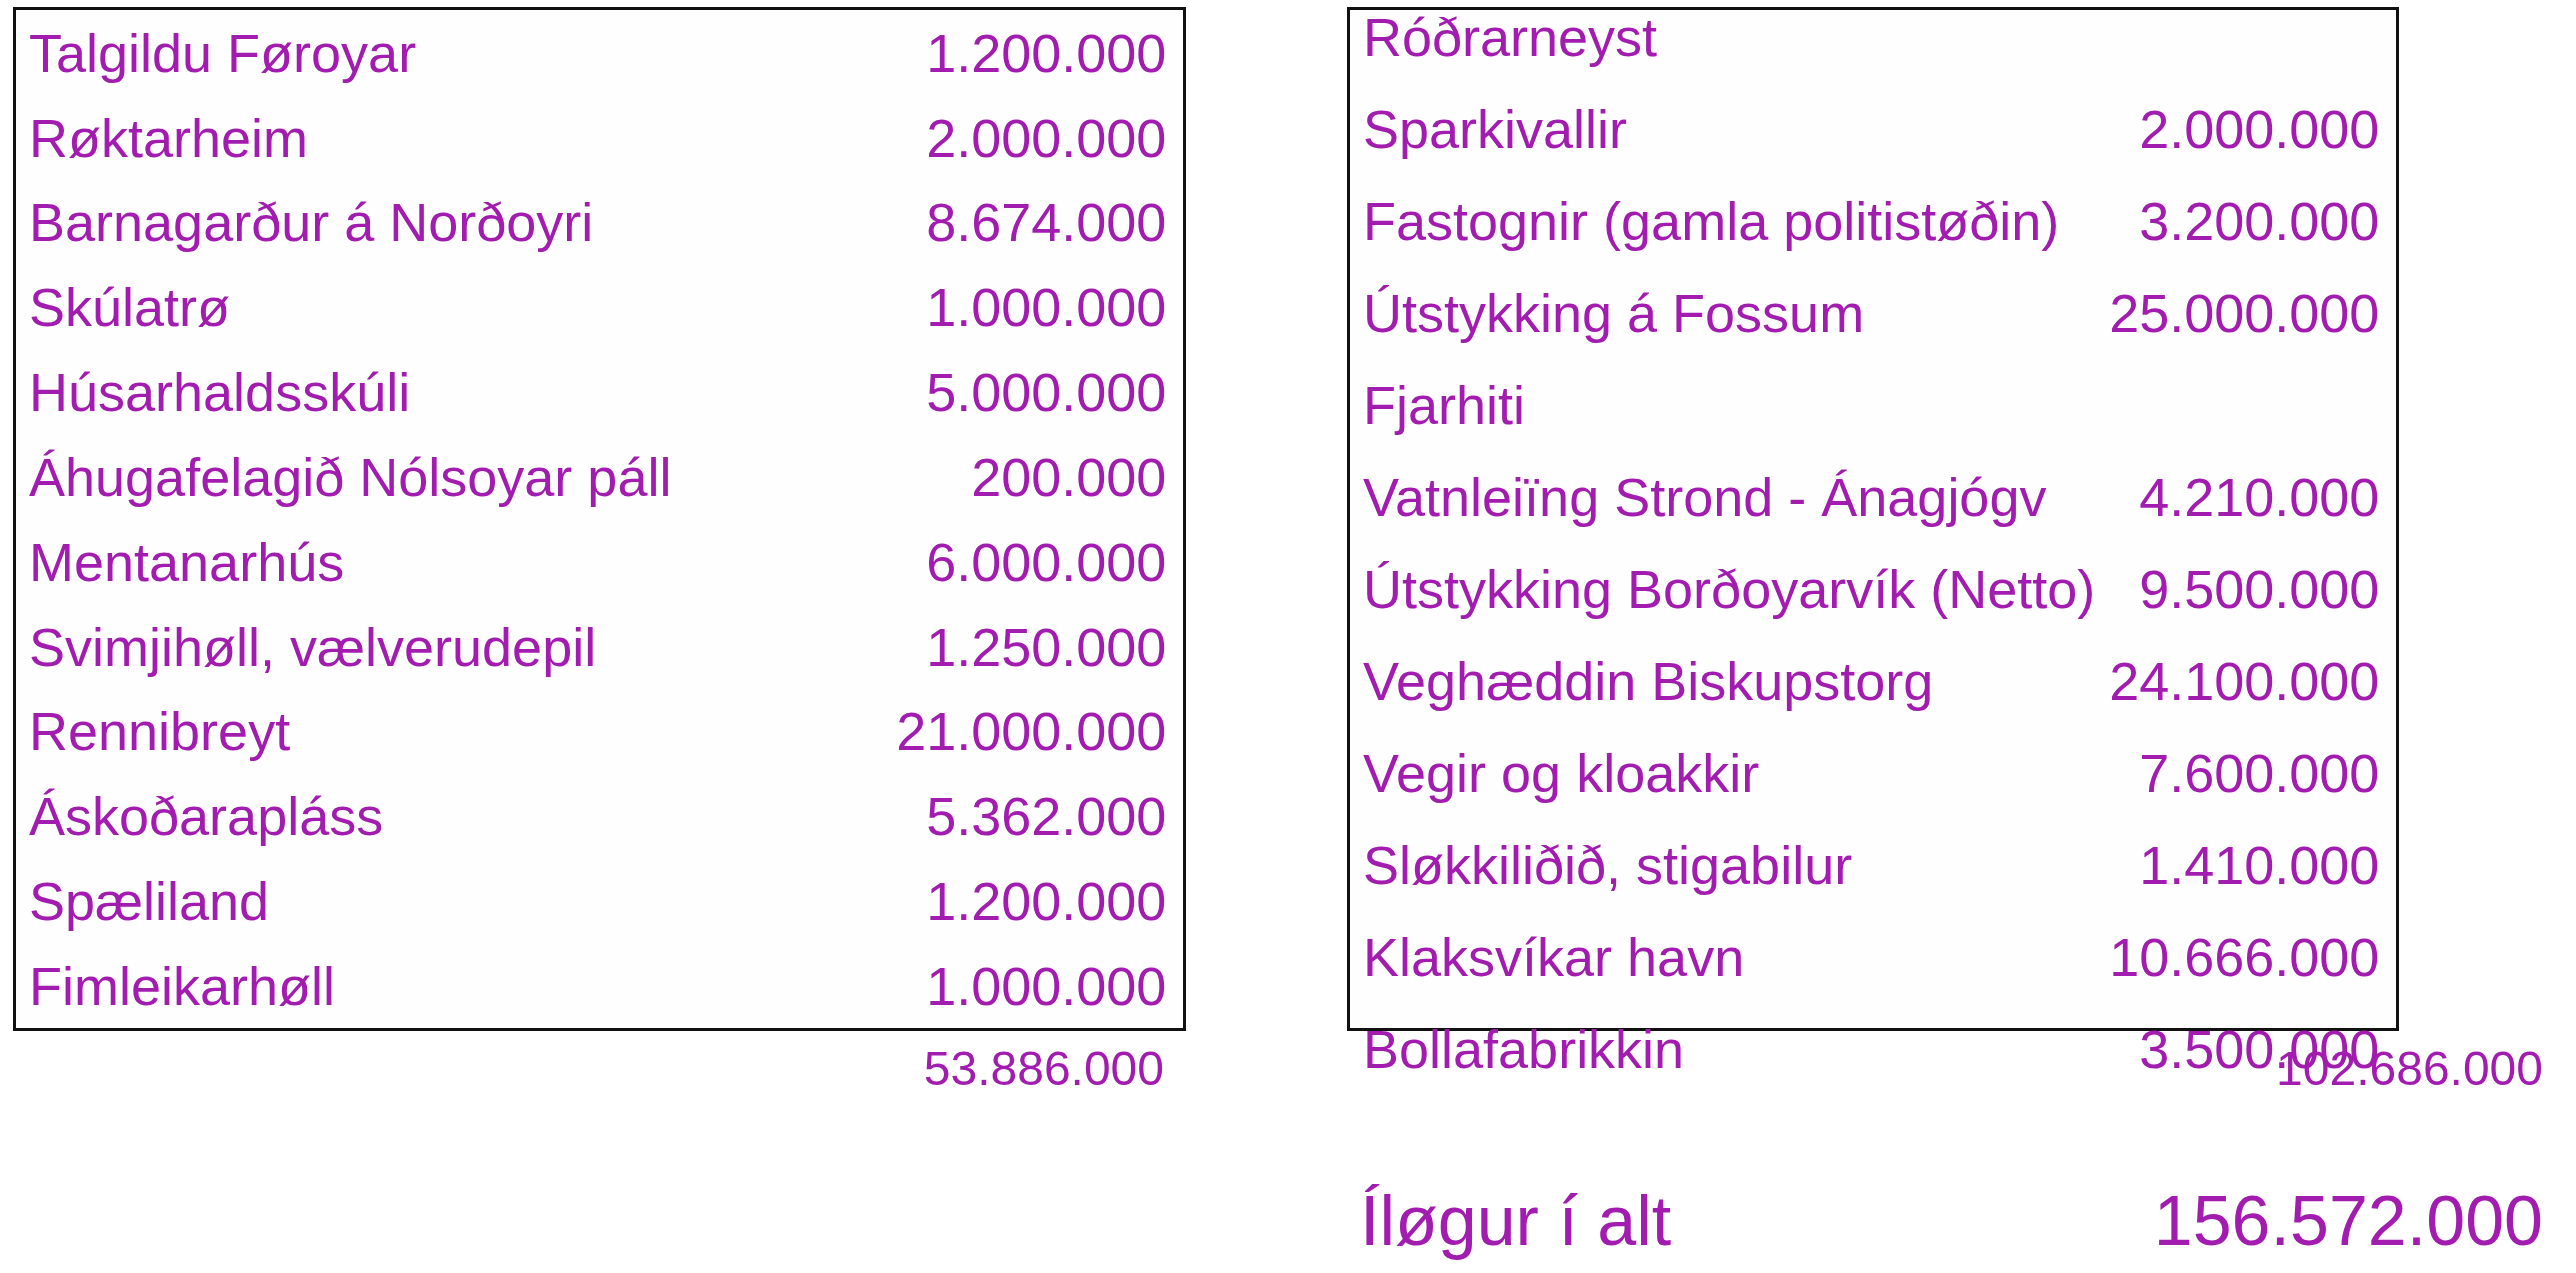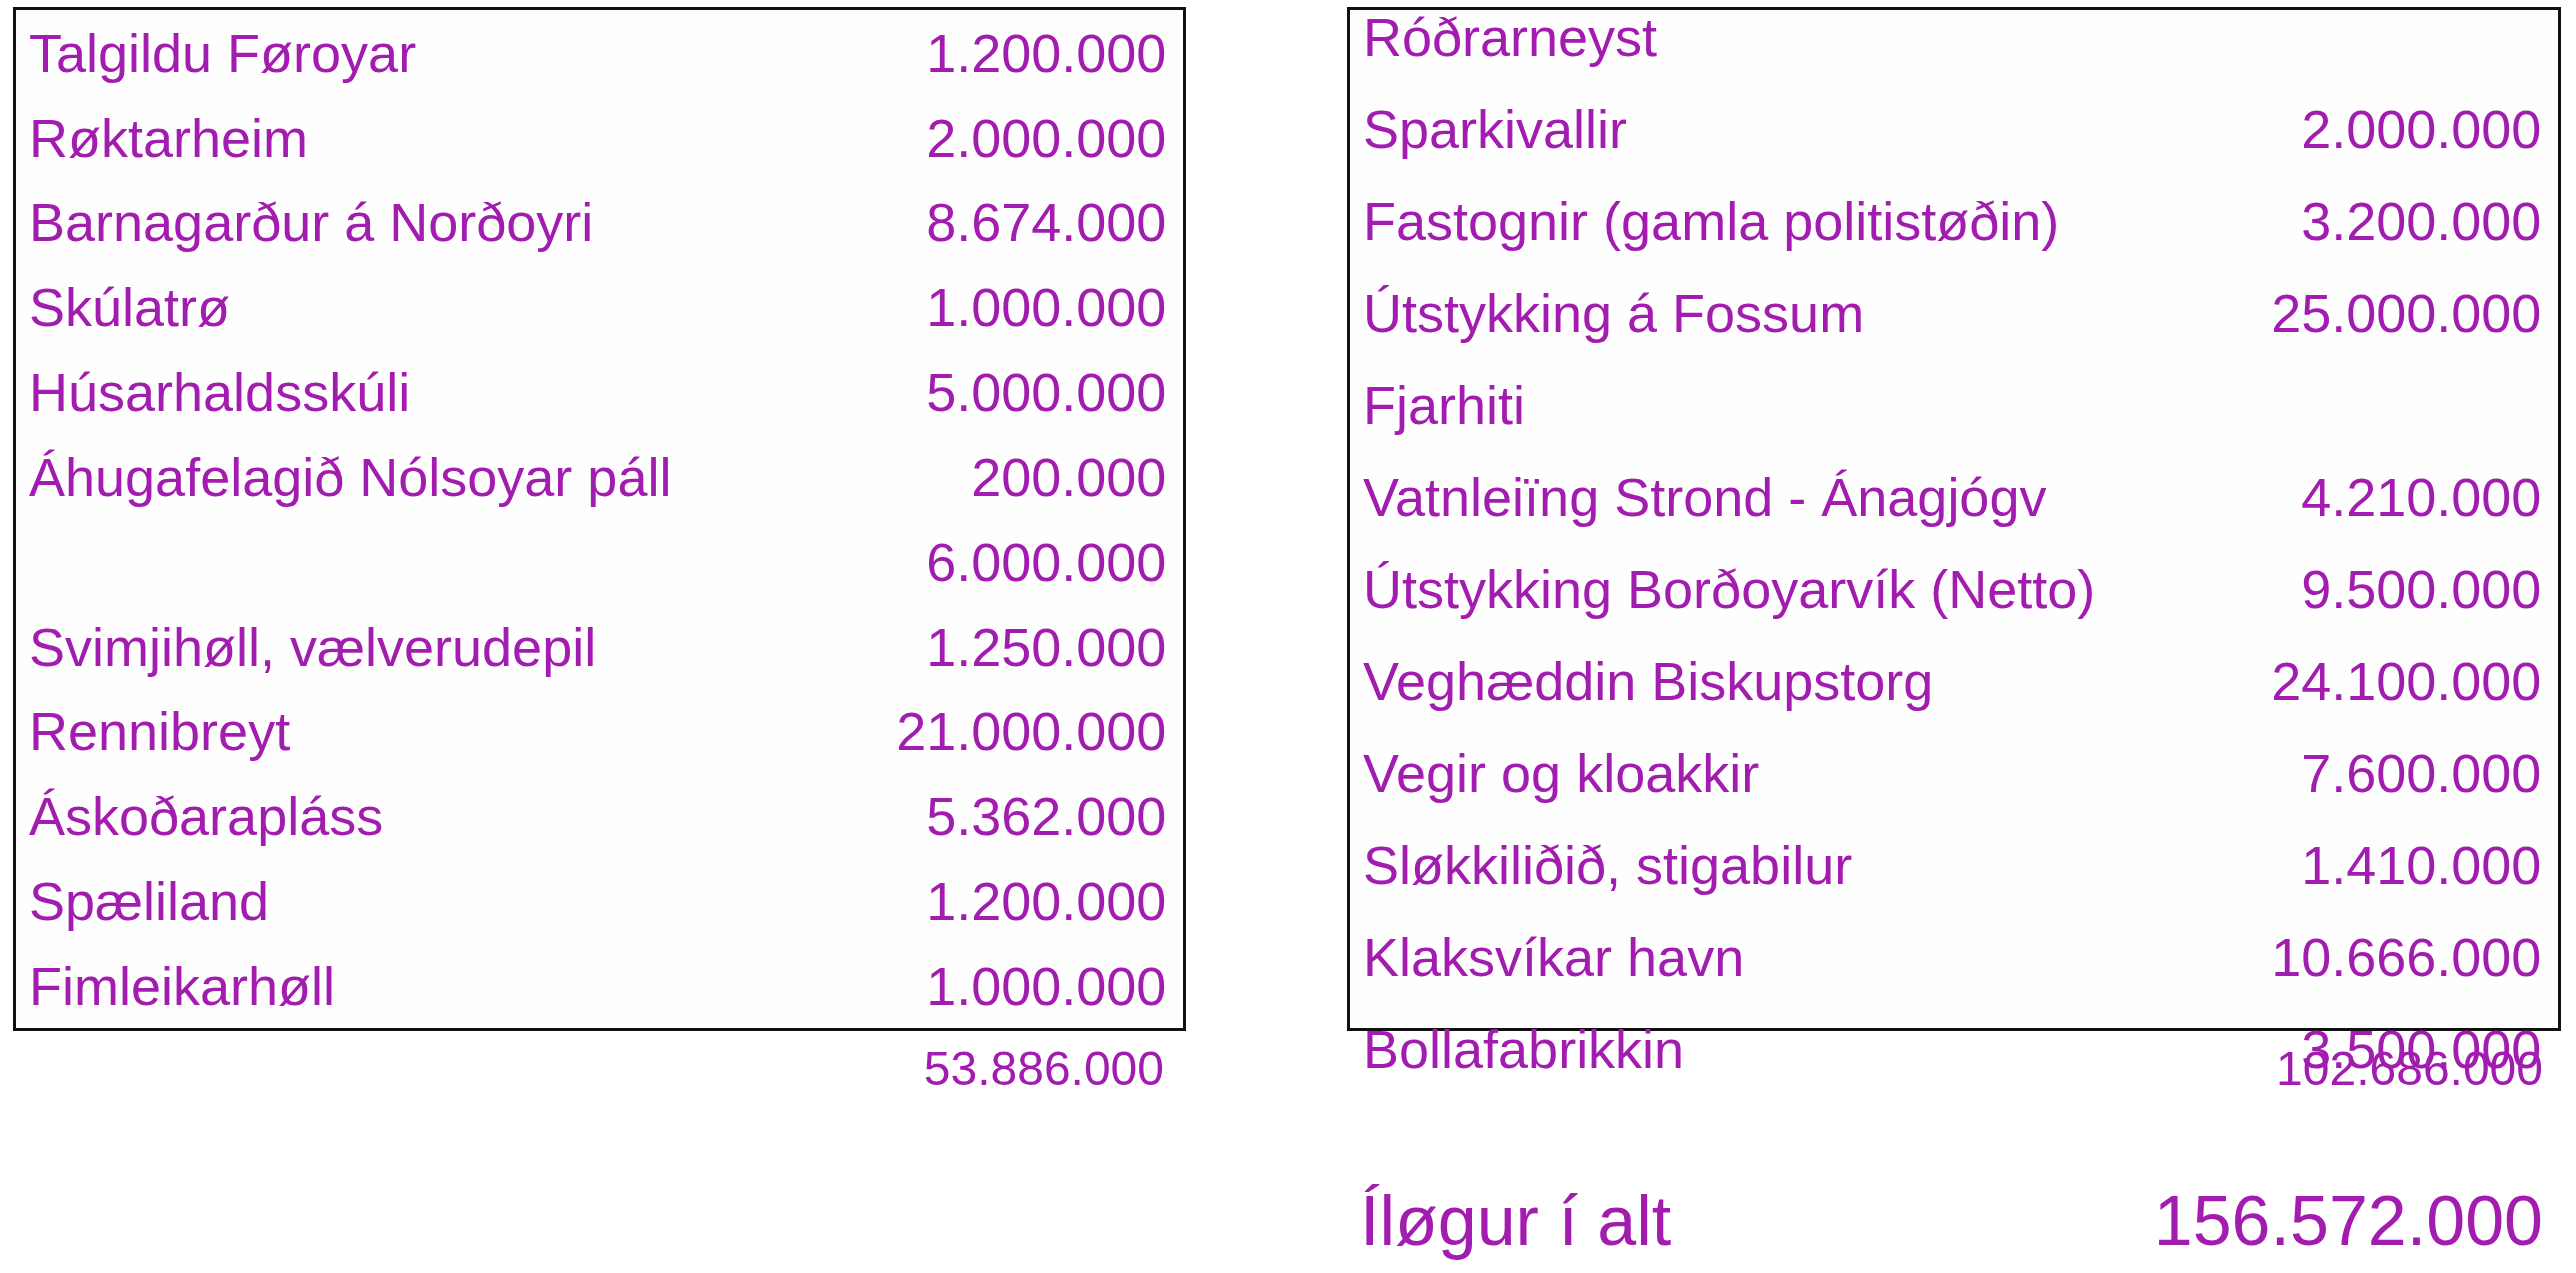--- a/index.html
+++ b/index.html
@@ -11,21 +11,21 @@
     color:#a21caf;
   }
   .table-box{
     position:absolute;top:7.4px;height:1024px;
     border:3.7px solid #111111;
     box-sizing:border-box;
     background:#fefefe;
     display:flex;flex-direction:column;
   }
   .table-box.left{left:13px;width:1173px;}
-  .table-box.right{left:1347px;width:1214px;gap:38px;}
+  .table-box.right{left:1347px;width:1052px;gap:38px;}
   .row{
     flex:1;
     display:flex;align-items:center;
     font-size:54px;line-height:1;
     white-space:nowrap;
   }
   .row .name{padding-left:13px;}
   .row .value{margin-left:auto;padding-right:16.6px;}
   .subtotal{
     position:absolute;top:1039px;height:59px;
@@ -67,20 +67,21 @@
       </div>
       <div class="row">
         <div class="name">Húsarhaldsskúli</div>
         <div class="value">5.000.000</div>
       </div>
       <div class="row">
         <div class="name">Áhugafelagið Nólsoyar páll</div>
         <div class="value">200.000</div>
       </div>
       <div class="row">
+        <div class="name">Mentanarhús</div>
         <div class="value">6.000.000</div>
       </div>
       <div class="row">
         <div class="name">Svimjihøll, vælverudepil</div>
         <div class="value">1.250.000</div>
       </div>
       <div class="row">
         <div class="name">Rennibreyt</div>
         <div class="value">21.000.000</div>
       </div>

